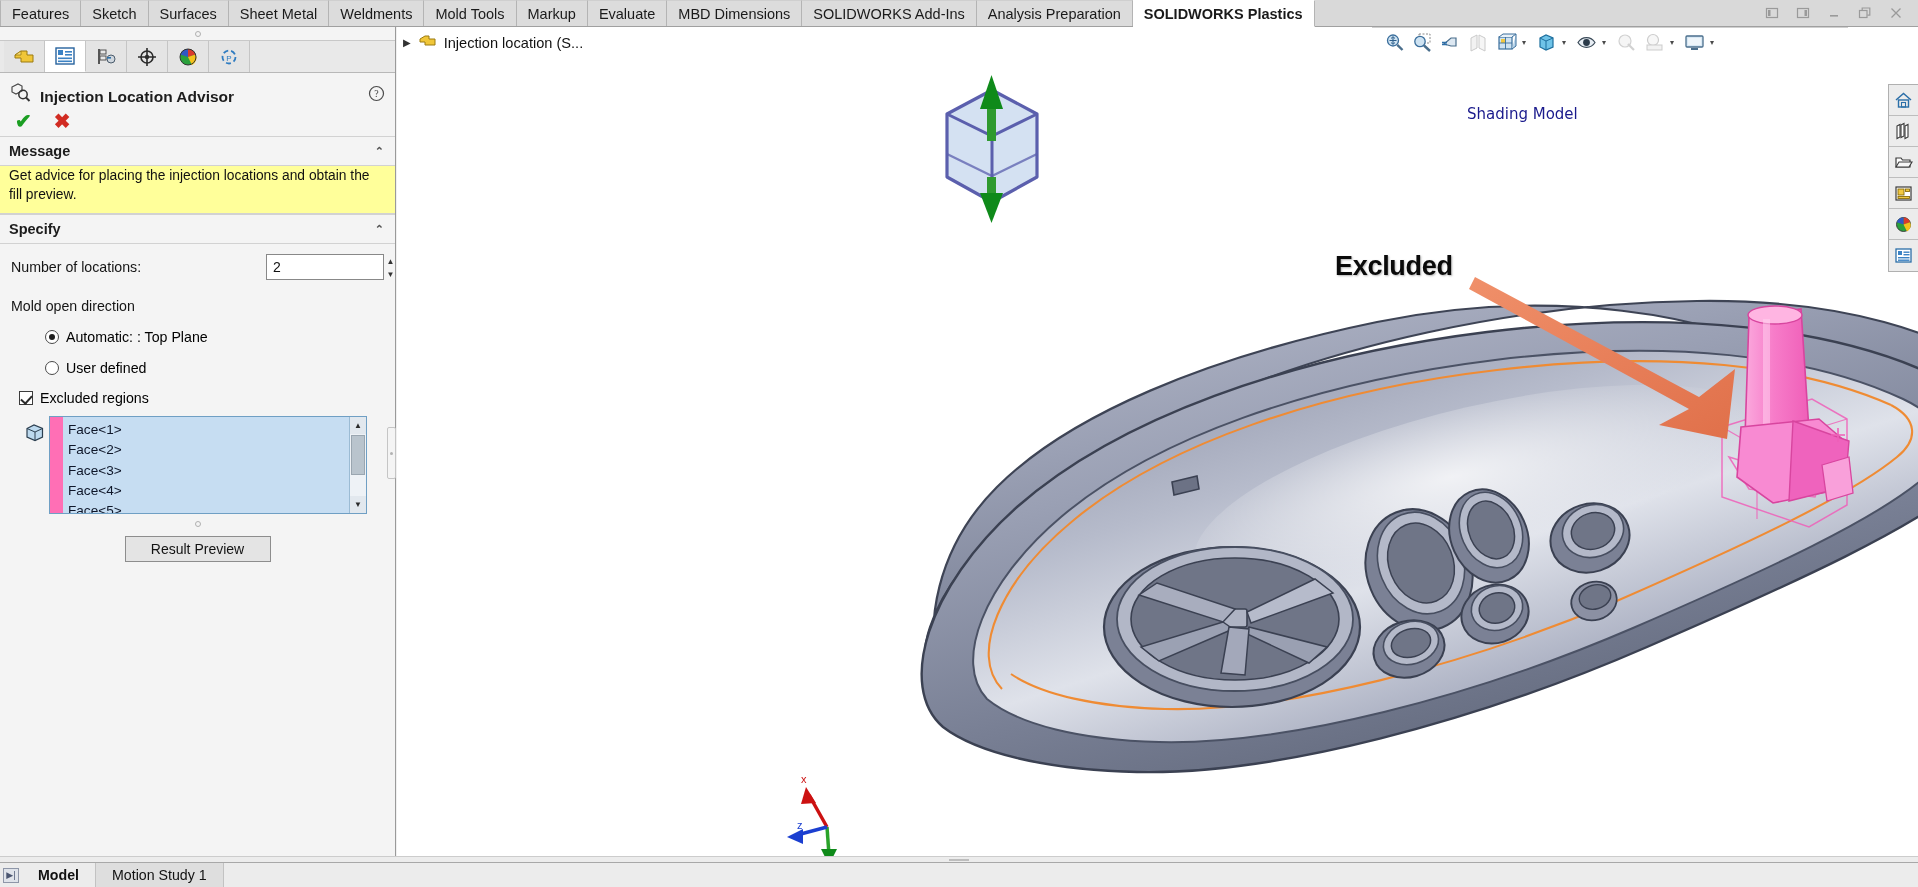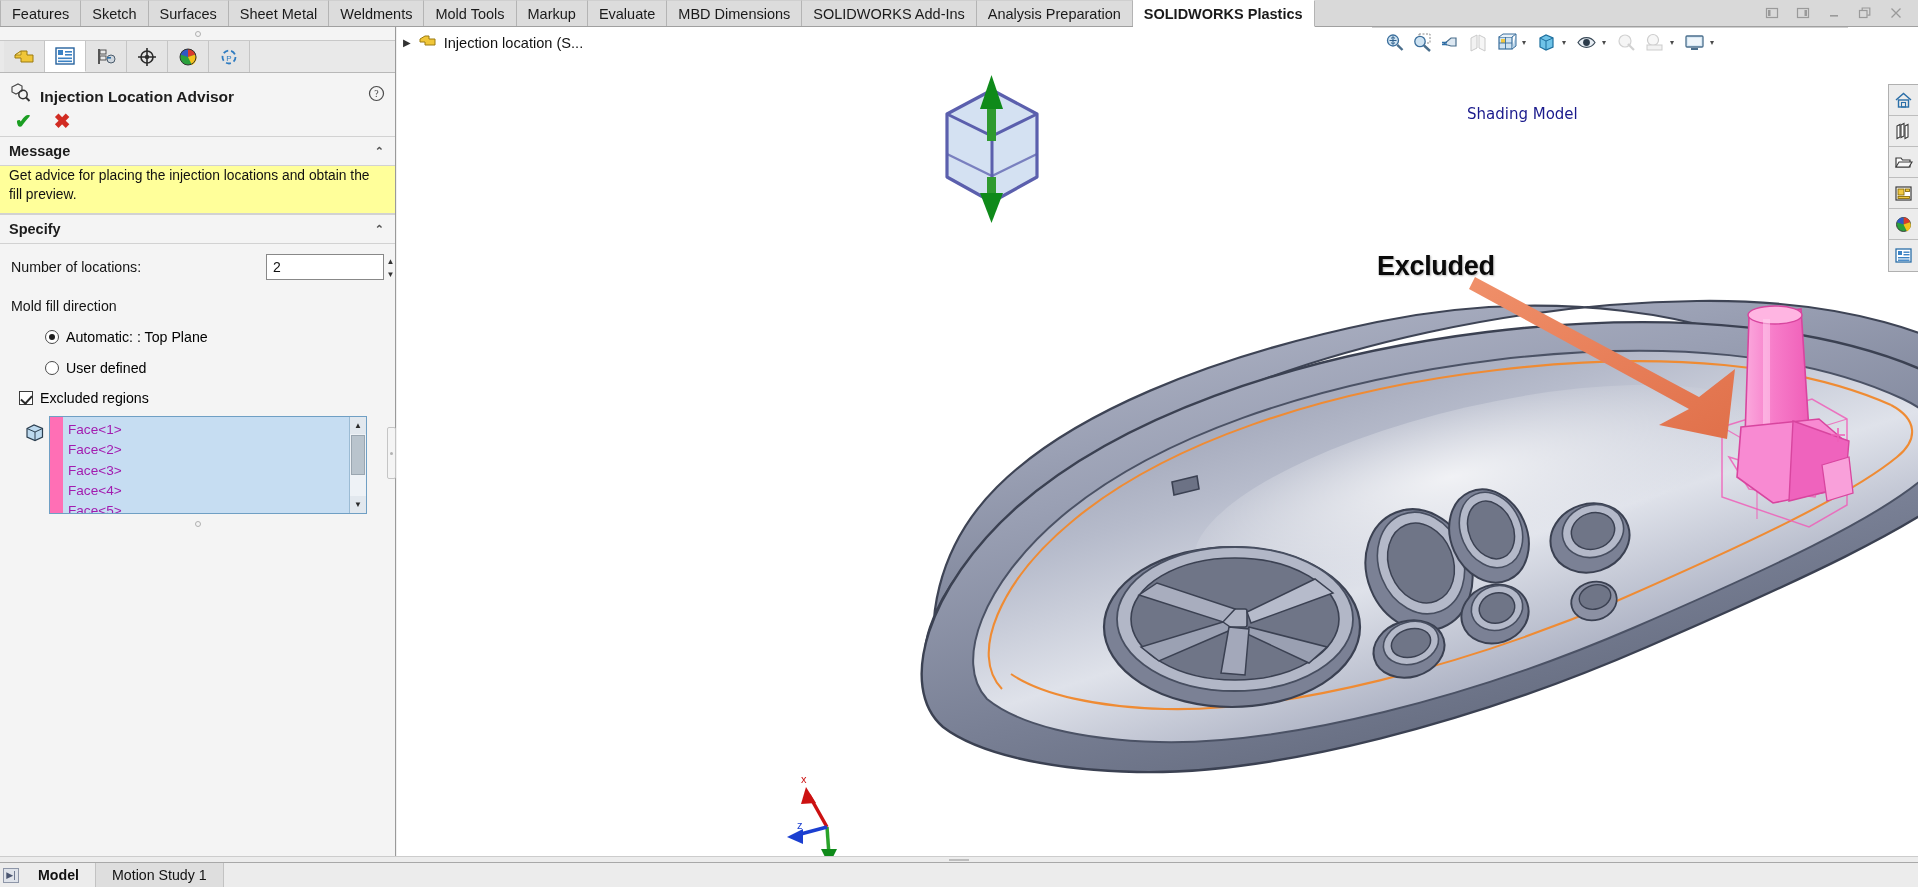--- a/index.html
+++ b/index.html
@@ -109,21 +109,21 @@
   }
 
   .listwrap { display: flex; align-items: flex-start; margin-top: 10px; padding-left: 10px; }
   .cube-ico { width: 28px; padding-top: 6px; display:flex; justify-content:center; }
   .facelist {
     position: relative; width: 318px; height: 98px;
     border: 1px solid #6f9fc4; background: #c6ddf2; display: flex; overflow: hidden;
   }
   .pinkbar { width: 13px; background: #ff6fb5; flex: none; }
   .faceitems { flex: 1; padding: 3px 0 0 5px; }
-  .faceitem { font-size: 13.6px; color: #a21caf; line-height: 20.3px; cursor: default; }
+  .faceitem { font-size: 13.6px; color: #0f172a; line-height: 20.3px; cursor: default; }
   .vscroll { width: 17px; background: #eef2f6; border-left: 1px solid #9bbbd4; display: flex; flex-direction: column; }
   .vsarrow { height: 17px; display: flex; align-items: center; justify-content: center; font-size: 8px; color: #2b2b2b; background: #e2e8ee; }
   .vsthumb { height: 40px; background: #b9c4cd; border: 1px solid #9aa6b0; margin: 1px; }
   .vstrack { flex: 1; }
 
   .hgrip { display: flex; justify-content: center; margin-top: 7px; }
   .btnrow { display: flex; justify-content: center; margin-top: 9px; }
   .btn {
     min-width: 146px; height: 26px; background: #e4e4e4; border: 1px solid #8d8d8d;
     font-size: 14px; color: #121212; display: flex; align-items: center; justify-content: center;
@@ -149,21 +149,21 @@
   .vt { width: 25px; height: 25px; display: flex; align-items: center; justify-content: center; cursor: default; }
   .vtcaret { font-size: 8px; color: #4a4a4a; margin: 0 5px 0 0; cursor: default; }
   .topdivider { position:absolute; left: 975px; top: 0; right: 70px; height: 1px; background: #cfcfcf; }
 
   .shading-lbl {
     position: absolute; left: 1070px; top: 78px; font-size: 15px; color: #1a1a8c;
     font-family: "DejaVu Sans", sans-serif;
   }
 
   .excl-label {
-    position: absolute; left: 980px; top: 224px; font-size: 27px; font-weight: bold;
+    position: absolute; left: 938px; top: 224px; font-size: 27px; font-weight: bold;
     color: #0a0a0a; letter-spacing: -0.3px;
     text-shadow: 1px 1px 2px rgba(120,120,120,0.55);
     font-family: "Liberation Sans", sans-serif;
   }
 
   
   .rtools {
     position: absolute; right: 0; top: 57px; width: 30px;
     background: #d8d8d8; border: 1px solid #b0b0b0; border-right: none;
     display: flex; flex-direction: column;
@@ -330,21 +330,21 @@
       <div class="row">
         <span class="lbl">Number of locations:</span>
         <span class="numbox">2
           <span class="spin">
             <span>▲</span>
             <span>▼</span>
           </span>
         </span>
       </div>
 
-      <div class="sublabel">Mold fill direction</div>
+      <div class="sublabel">Mold open direction</div>
 
       <div class="radiorow">
         <span class="radio on"></span>
         <span>Automatic: : Top Plane</span>
       </div>
       <div class="radiorow">
         <span class="radio"></span>
         <span>User defined</span>
       </div>
 
@@ -376,20 +376,23 @@
             <div class="vstrack"></div>
             <div class="vsarrow">▼</div>
           </div>
         </div>
       </div>
 
       <div class="hgrip">
         <span class="grip-dot"></span>
       </div>
 
+      <div class="btnrow">
+        <div class="btn">Result Preview</div>
+      </div>
     </div>
 
     <div class="lp-vsplit">
       <i></i>
     </div>
   </div>
 
   <div class="gfx">
 
     <div class="topdivider"></div>

